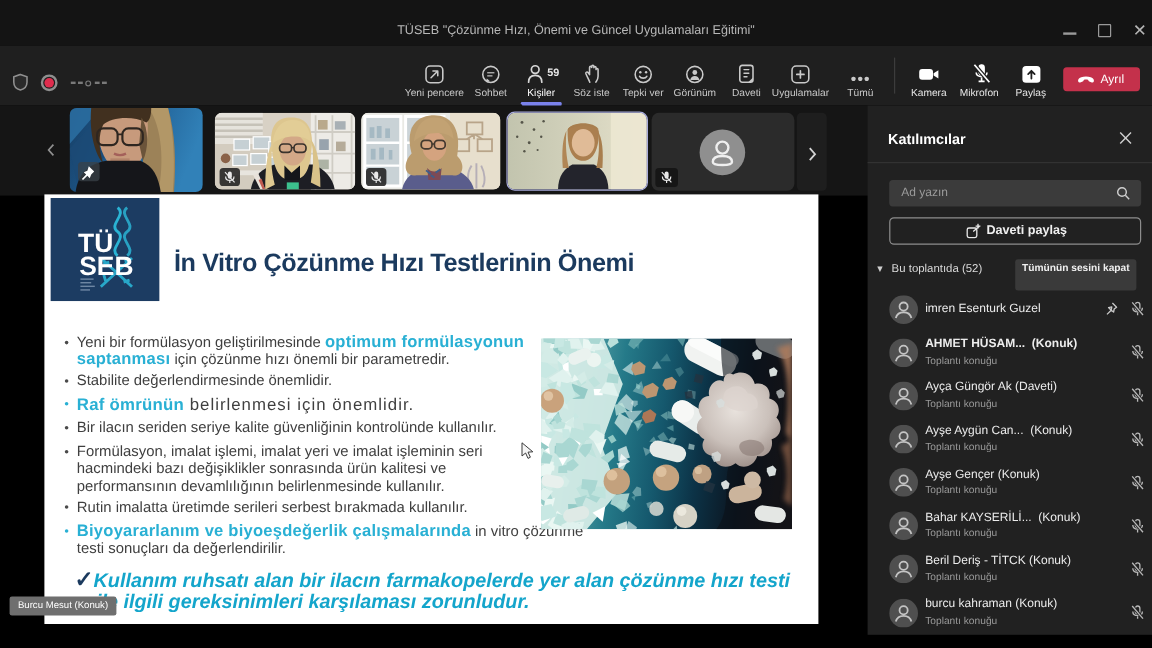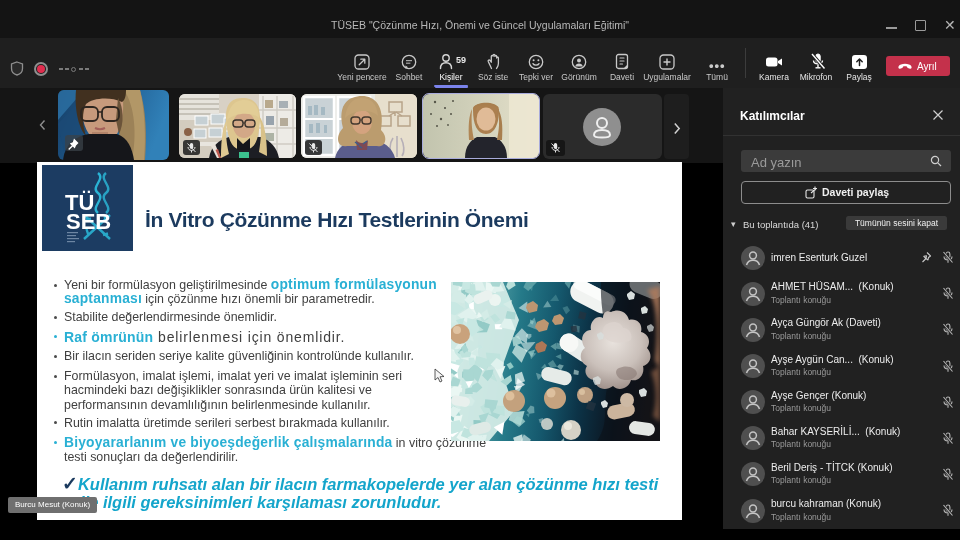--- a/index.html
+++ b/index.html
@@ -596,36 +596,36 @@
 <div class="abs" style="left:8px;top:497px;width:89px;height:16px;background:#6f6f6f;border-radius:2px;color:#fff;font-size:8px;line-height:16px;text-align:center;">Burcu Mesut (Konuk)</div>
 
 <div class="abs" style="left:723px;top:88px;width:237px;height:441px;background:#212121;">
   <div class="abs" style="left:17px;top:21px;font-size:12px;font-weight:bold;color:#ffffff;">Katılımcılar</div>
   <svg class="abs" style="left:209px;top:21px;" width="12" height="12" viewBox="0 0 12 12">
       <path d="M1.5 1.5 L10.5 10.5 M10.5 1.5 L1.5 10.5" stroke="#cfcfcf" stroke-width="1.2"></path>
     </svg>
   <div class="abs" style="left:0;top:47px;width:237px;height:1px;background:#323232;"></div>
 
   <div class="abs" style="left:18px;top:62px;width:210px;height:22px;background:#3b3b3b;border-radius:3px;"></div>
-  <div class="abs" style="left:28px;top:67px;font-size:13px;color:#9b9b9b;">Ad yazın</div>
+  <div class="abs" style="left:28px;top:67px;font-size:10px;color:#9b9b9b;">Ad yazın</div>
   <svg class="abs" style="left:207px;top:67px;" width="12" height="12" viewBox="0 0 12 12">
       <circle cx="5" cy="5" r="3.6" fill="none" stroke="#cfcfcf" stroke-width="1.2"></circle>
       <path d="M7.8 7.8 L11 11" stroke="#cfcfcf" stroke-width="1.2"></path>
     </svg>
 
   <div class="abs" style="left:18px;top:93px;width:210px;height:22.5px;border:1px solid #8d8d8d;border-radius:4px;"></div>
   <svg class="abs" style="left:82px;top:98px;" width="13" height="13" viewBox="0 0 13 13">
       <rect x="1" y="4" width="8" height="8" rx="1.5" fill="none" stroke="#e8e8e8" stroke-width="1.1"></rect>
       <path d="M8 2.5 L12 2.5 M10 0.5 L10 4.5 M6 7 L11 2.8" stroke="#e8e8e8" stroke-width="1.1" fill="none"></path>
     </svg>
   <div class="abs" style="left:99px;top:98px;font-size:10.5px;font-weight:bold;color:#f0f0f0;">Daveti paylaş</div>
 
   <div class="abs" style="left:8px;top:131px;font-size:9px;color:#cfcfcf;">▾</div>
-  <div class="abs" style="left:20px;top:130.5px;font-size:9.5px;color:#dadada;">Bu toplantıda (41)</div>
-  <div class="abs" style="left:123px;top:128px;width:101px;height:14px;background:#3a3a3a;border-radius:2.5px;text-align:center;font-size:8.5px;font-weight:normal;color:#f0f0f0;line-height:14px;">Tümünün sesini kapat</div>
+  <div class="abs" style="left:20px;top:130.5px;font-size:9.5px;color:#dadada;">Bu toplantıda (52)</div>
+  <div class="abs" style="left:123px;top:128px;width:101px;height:26px;background:#3a3a3a;border-radius:2.5px;text-align:center;font-size:8.5px;font-weight:bold;color:#f0f0f0;line-height:14px;">Tümünün sesini kapat</div>
 
   <svg class="abs ava" style="top:157.5px;" width="24" height="24" viewBox="0 0 24 24">
       <circle cx="12" cy="12" r="12" fill="#4f4f4f"></circle>
       <circle cx="12" cy="9.5" r="3.4" fill="none" stroke="#c4c4c4" stroke-width="1.5"></circle>
       <path d="M5.5 19 C6.5 15.5 9 14.2 12 14.2 C15 14.2 17.5 15.5 18.5 19" fill="none" stroke="#c4c4c4" stroke-width="1.5"></path>
     </svg>
   <div class="abs pnm" style="top:163.5px;">imren Esenturk Guzel</div>
   <svg class="abs" style="left:197px;top:163px;" width="12" height="13" viewBox="0 0 12 13">
       <path d="M7 1.5 L10.5 5 L8.5 6.5 L8 9 L6 7.5 L2.5 11 M6 7.5 L3.8 5.3 L6.5 4.8 Z" fill="none" stroke="#c9c9c9" stroke-width="1.1" stroke-linejoin="round"></path>
     </svg>
@@ -637,21 +637,21 @@
       </g>
       <path d="M1.5 1 L10.5 11.5" stroke="#212121" stroke-width="2.6"></path>
       <path d="M1.5 1 L10.5 11.5" stroke="#b8b8b8" stroke-width="1.1"></path>
     </svg>
 
   <svg class="abs ava" style="top:193.7px;" width="24" height="24" viewBox="0 0 24 24">
       <circle cx="12" cy="12" r="12" fill="#4f4f4f"></circle>
       <circle cx="12" cy="9.5" r="3.4" fill="none" stroke="#c4c4c4" stroke-width="1.5"></circle>
       <path d="M5.5 19 C6.5 15.5 9 14.2 12 14.2 C15 14.2 17.5 15.5 18.5 19" fill="none" stroke="#c4c4c4" stroke-width="1.5"></path>
     </svg>
-  <div class="abs pnm" style="top:193.2px;">AHMET HÜSAM...&nbsp;&nbsp;(Konuk)</div>
+  <div class="abs pnm" style="top:193.2px;font-weight:bold;">AHMET HÜSAM...&nbsp;&nbsp;(Konuk)</div>
   <div class="abs psb" style="top:206.7px;">Toplantı konuğu</div>
   <svg class="abs mic" style="top:199.2px;" width="12" height="13" viewBox="0 0 12 13">
       <g stroke="#b8b8b8" fill="none" stroke-width="1.1">
         <rect x="4.1" y="1" width="3.8" height="6.5" rx="1.9"></rect>
         <path d="M2 5.5 C2 10 10 10 10 5.5"></path>
         <path d="M6 9.5 v2.2"></path>
       </g>
       <path d="M1.5 1 L10.5 11.5" stroke="#212121" stroke-width="2.6"></path>
       <path d="M1.5 1 L10.5 11.5" stroke="#b8b8b8" stroke-width="1.1"></path>
     </svg>

